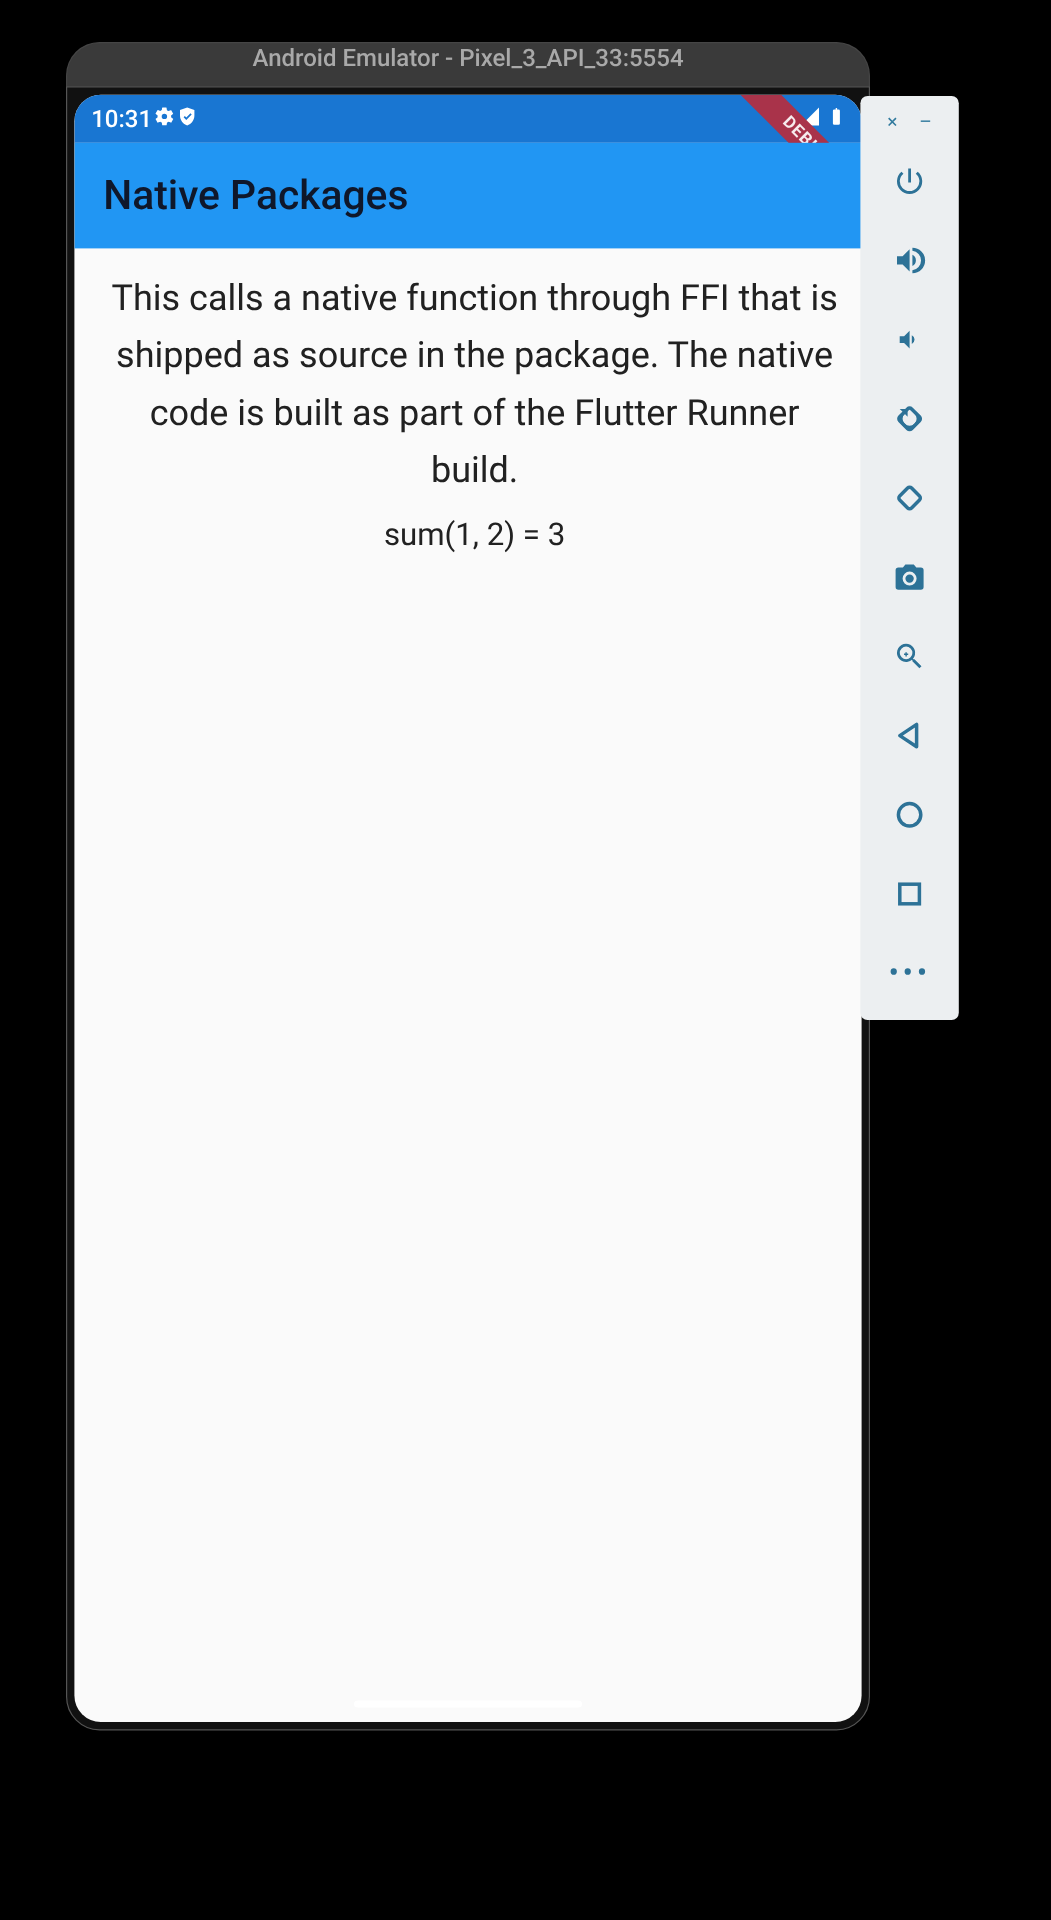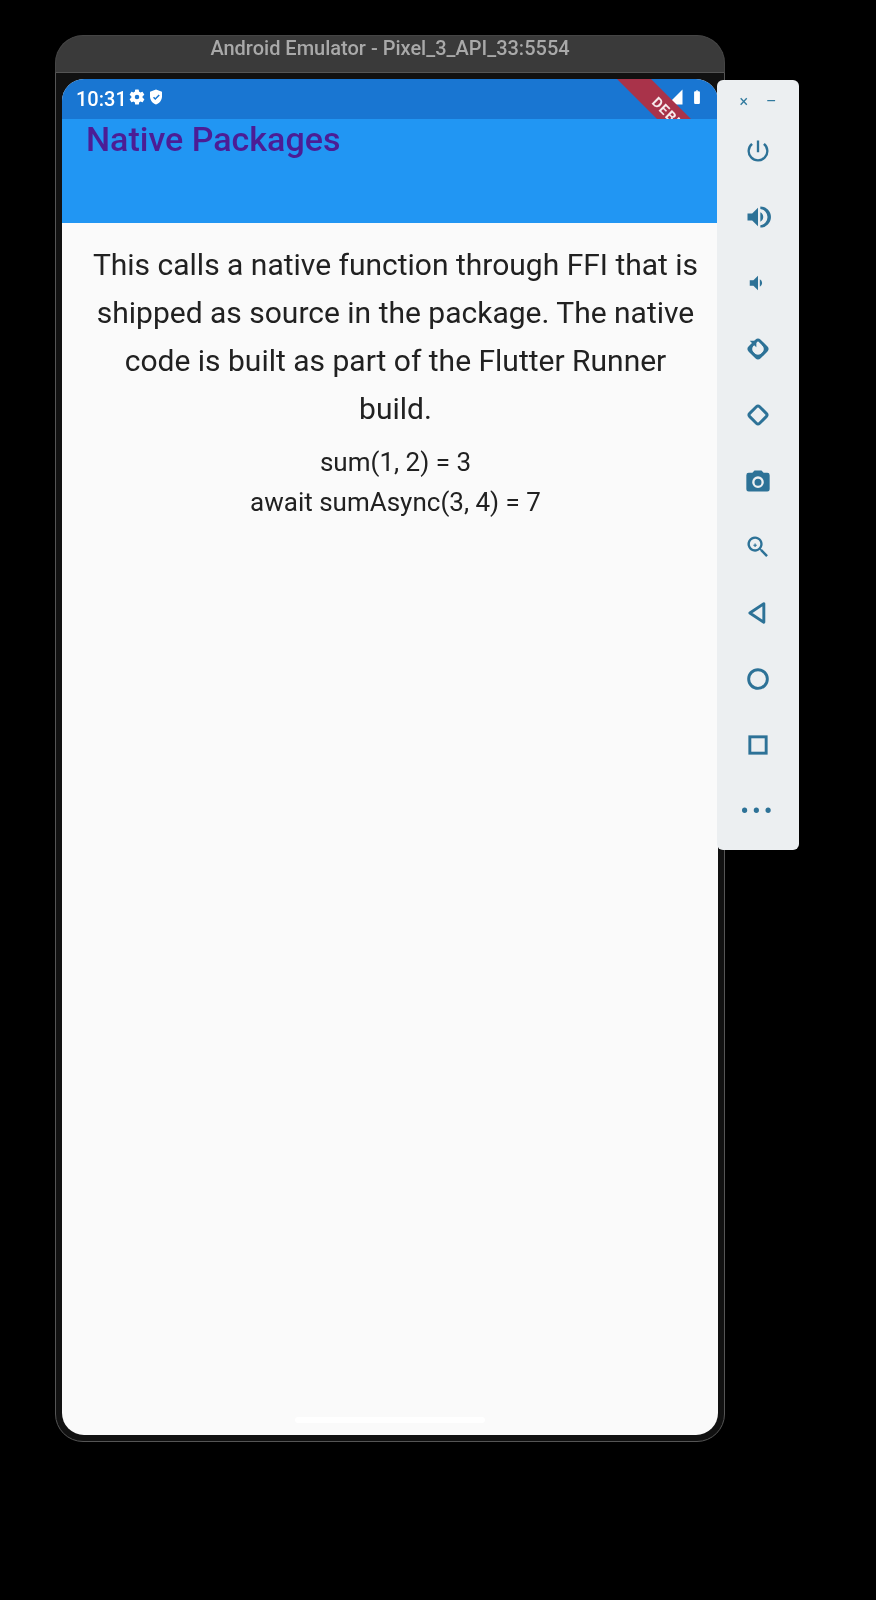--- a/index.html
+++ b/index.html
@@ -31,21 +31,21 @@
     height: 40px; background: #1976d2; color: #fff; display: flex;
     align-items: center; padding: 0 14px; font-size: 20px; font-weight: 500;
     position: relative;
   }
   .status-left { display: flex; align-items: center; gap: 1px; }
   .status-right { margin-left: auto; display: flex; align-items: center; gap: 6px; }
   .status-right svg { fill: #fff; }
 
   
   .appbar {
-    height: 104px; background: #2196f3; color: #4c1d95; display: flex; align-items: flex-start;
+    height: 88px; background: #2196f3; color: #0f172a; display: flex; align-items: center;
     padding: 0 24px; position: relative;
   }
   .appbar-title { font-size: 34px; font-weight: 500; }
 
   
   .debug-banner {
     position: absolute; top: 0; right: 0; width: 140px; height: 140px;
     overflow: hidden; pointer-events: none;
   }
   .debug-banner .ribbon {
@@ -138,21 +138,20 @@
         </div>
       </div>
 
       <div class="appbar">
         <div class="appbar-title">Native Packages</div>
       </div>
 
       <div class="content">
         <div class="desc">This calls a native function through FFI that is shipped as source in the package. The native code is built as part of the Flutter Runner build.</div>
         <div class="line">sum(1, 2) = 3</div>
-        <div class="line">await sumAsync(3, 4) = 7</div>
       </div>
 
       <div class="home-indicator"></div>
     </div>
   </div>
 
   <div class="toolbar">
     <div class="toolbar-top">
       <span>×</span>
       <span>–</span>

